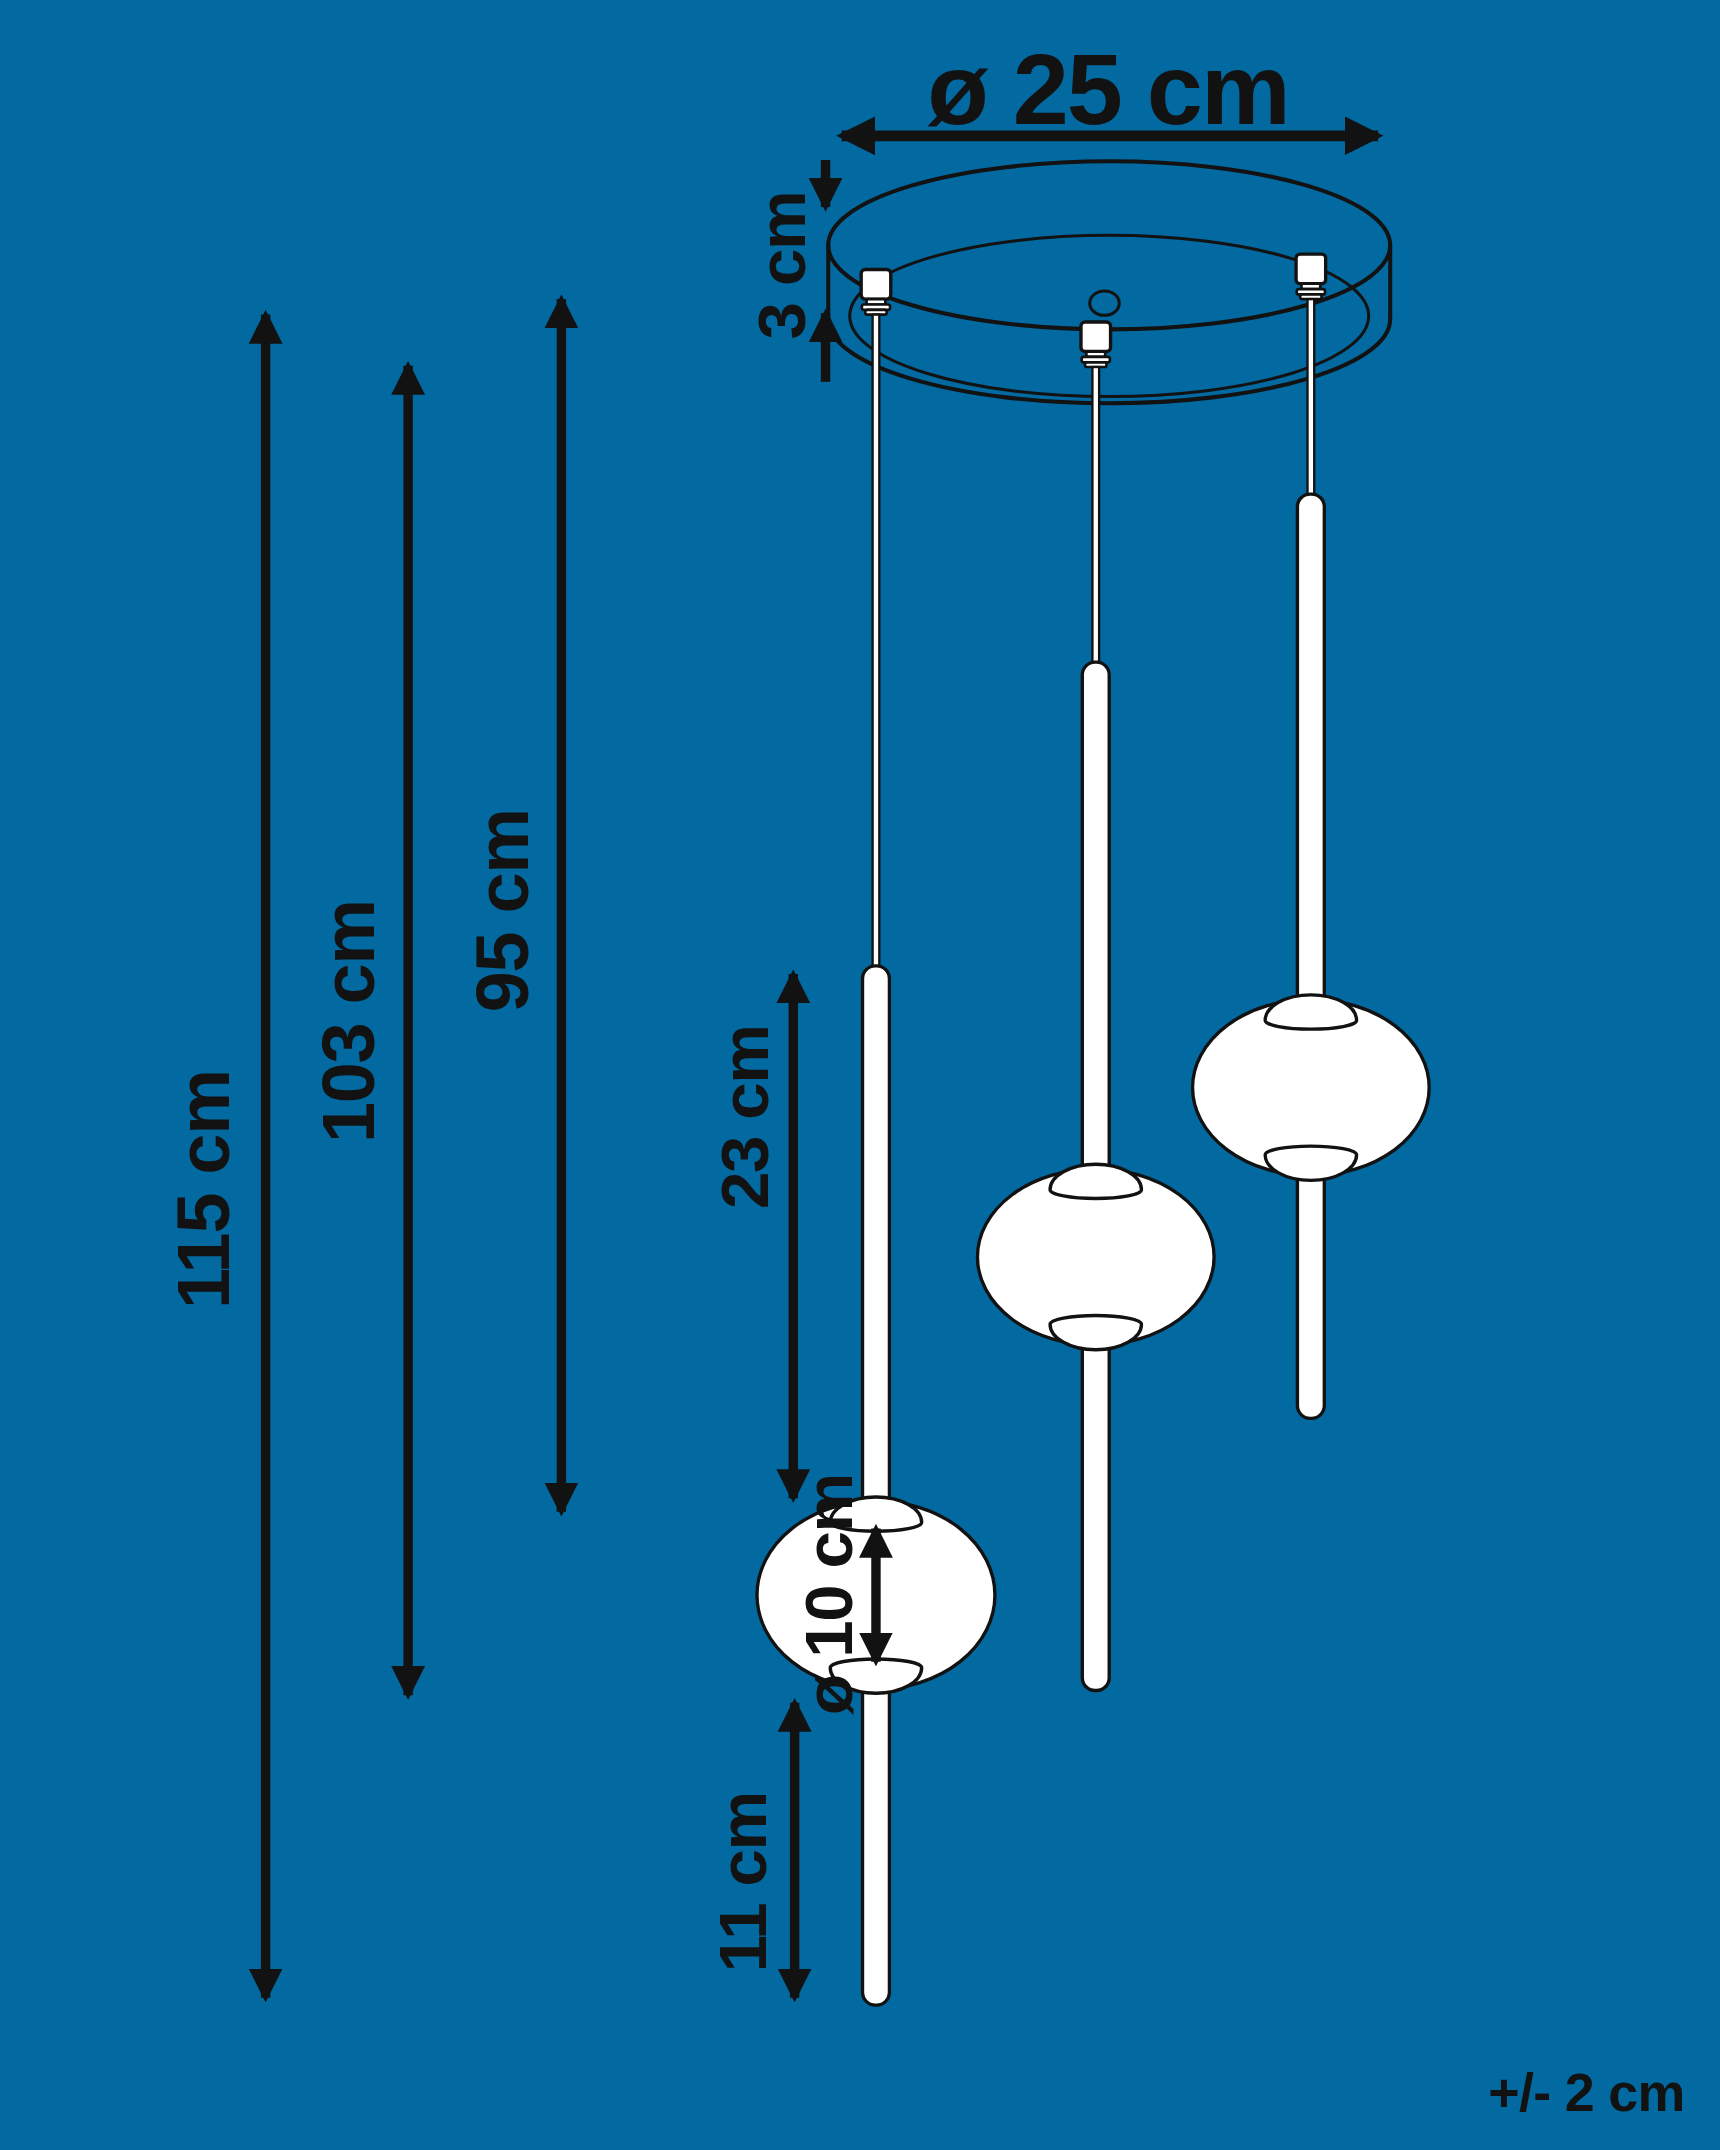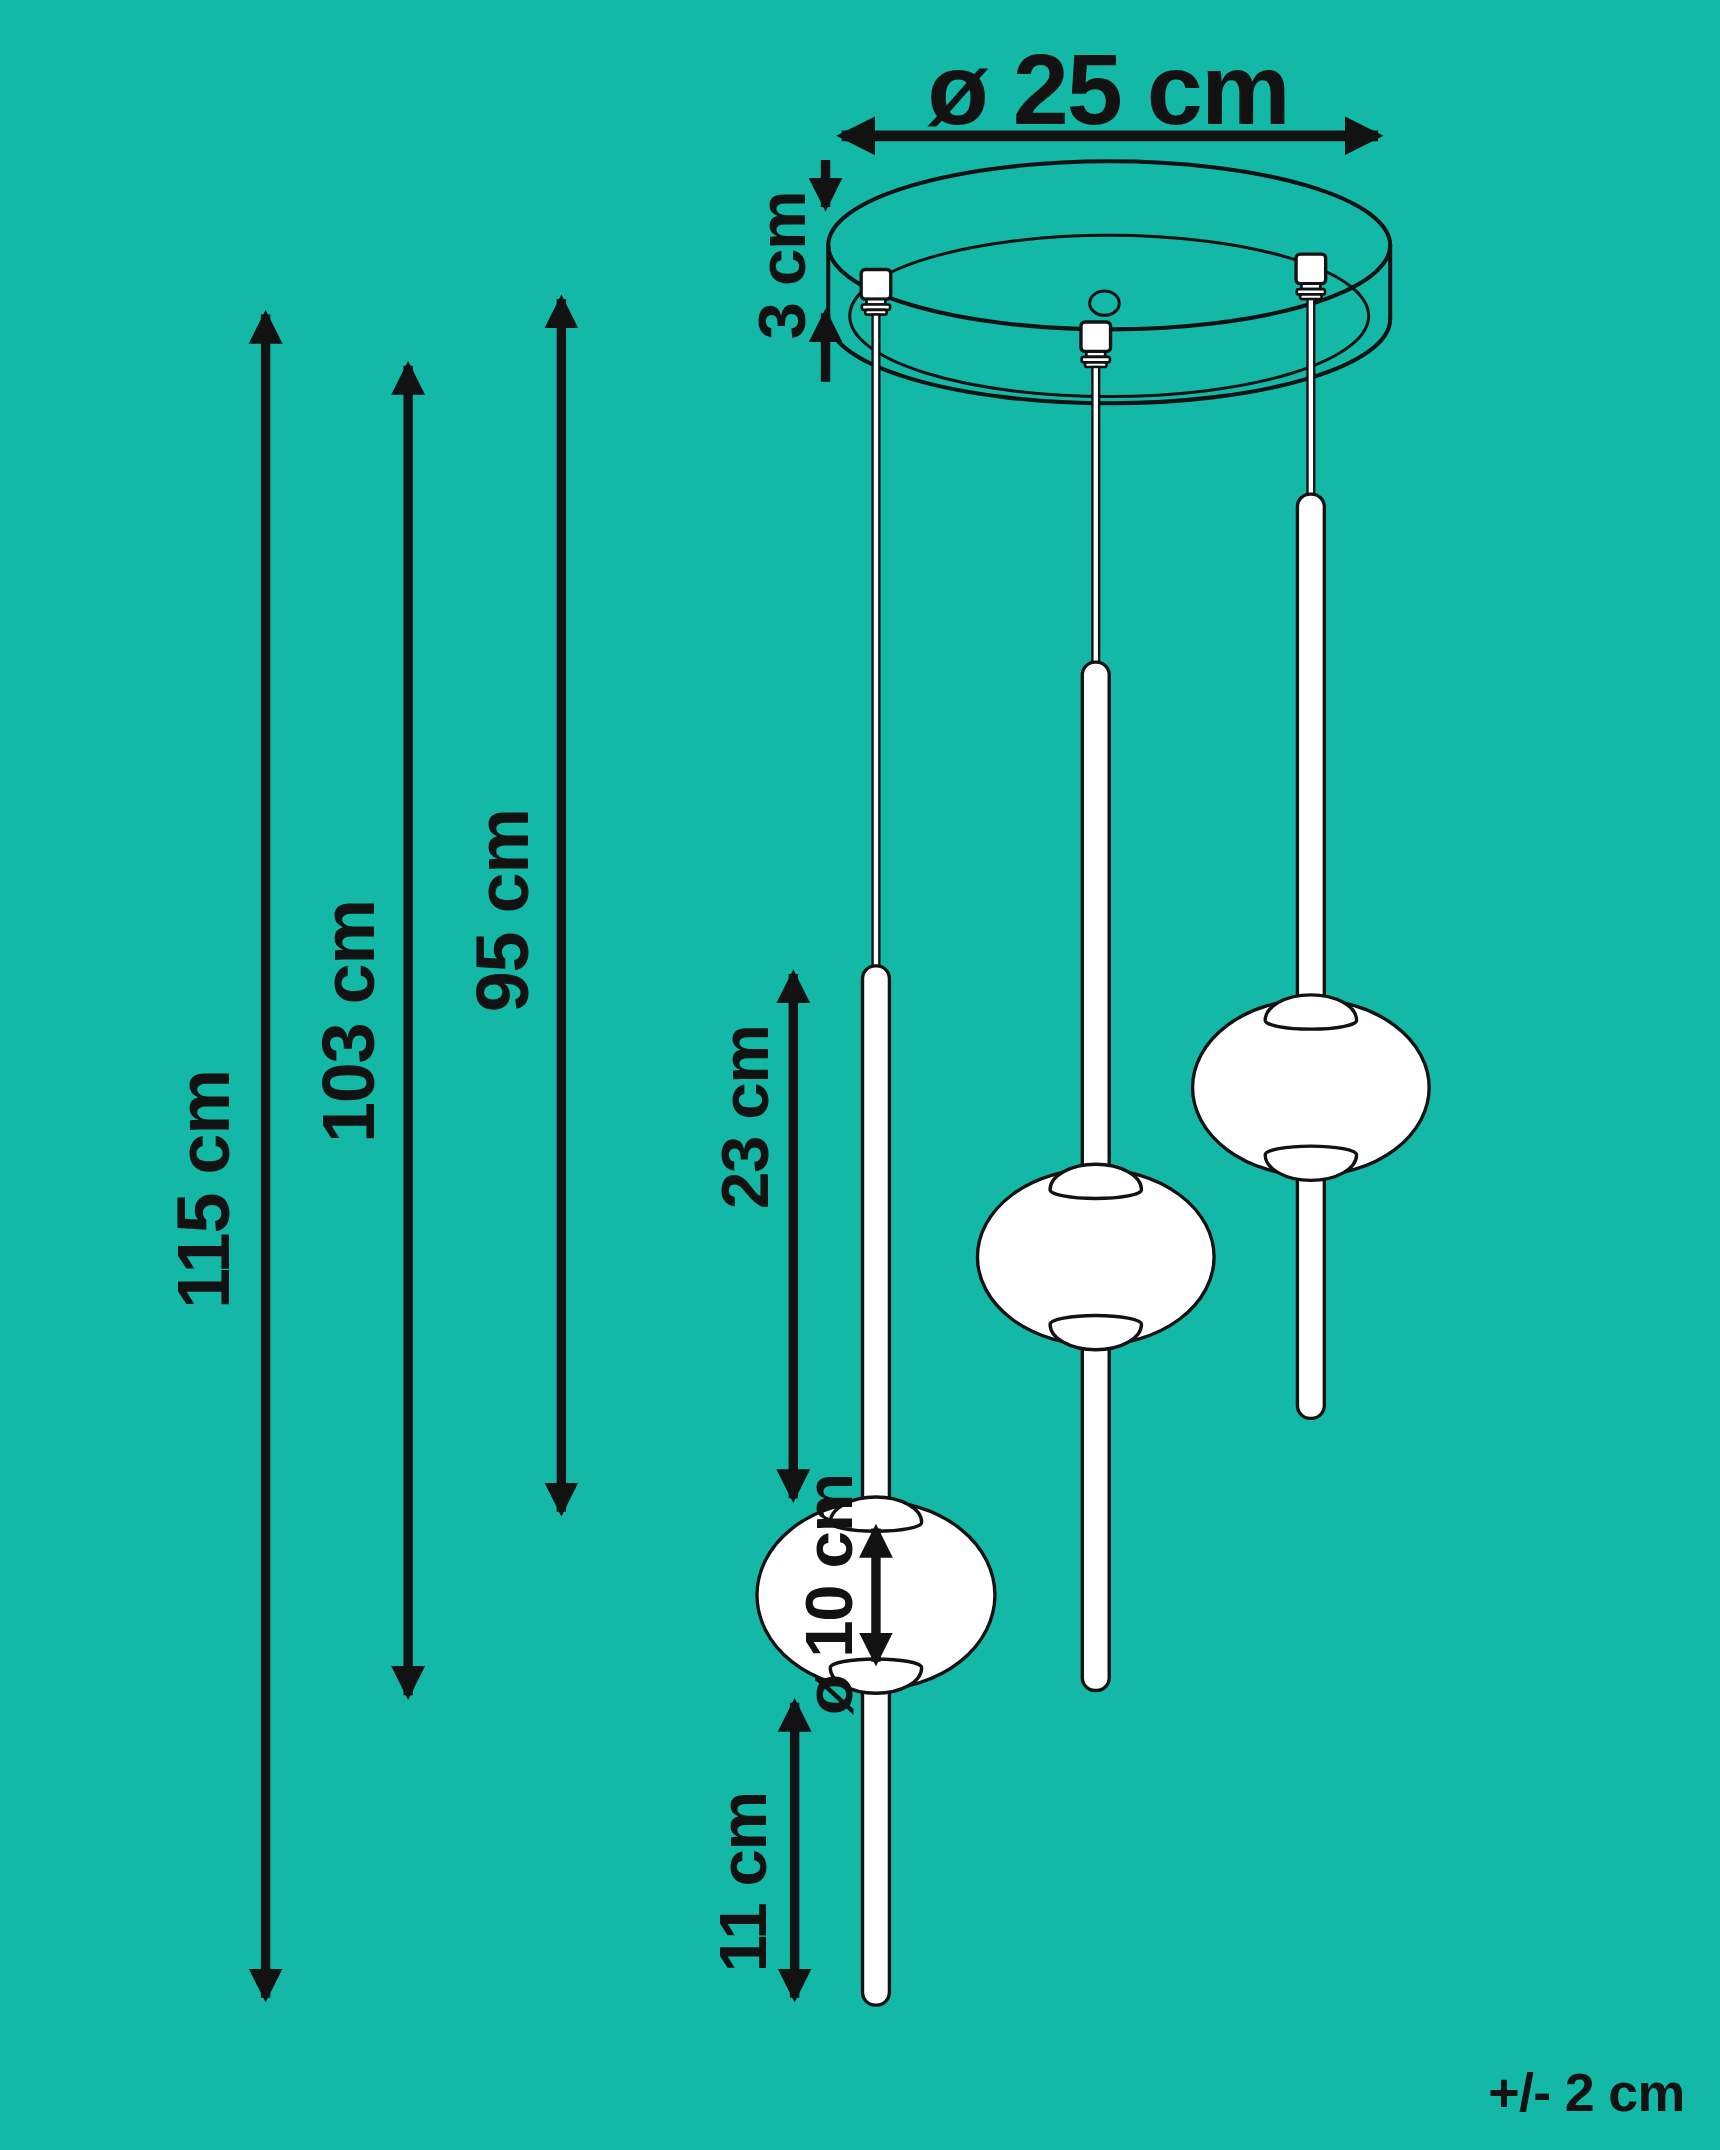--- a/index.html
+++ b/index.html
@@ -1,18 +1,18 @@
 <!DOCTYPE html>
 <html style="font-size:10.8px"><head>
 <meta charset="utf-8">
 <title>Diagram</title>
 <style>
   html,body{margin:0;padding:0;background:#ffffff;}
   #stage{
-    width:1721px;height:2151px;background:#14b8a6;position:relative;
+    width:1721px;height:2151px;background:#0369a1;position:relative;
     font-family:"Liberation Sans", sans-serif;
   }
   svg{display:block;width:1721px;height:2151px;}
   
   .outline{fill:none;stroke:#121212;stroke-width:6;stroke-linecap:round;stroke-linejoin:round;}
   .outline-thin{fill:none;stroke:#121212;stroke-width:4.5;stroke-linecap:round;stroke-linejoin:round;}
   .part{fill:#ffffff;stroke:#121212;stroke-width:5;stroke-linejoin:round;}
   .part-thin{fill:#ffffff;stroke:#121212;stroke-width:4;stroke-linejoin:round;}
   .cord{fill:#ffffff;stroke:#121212;stroke-width:3.5;}
   

